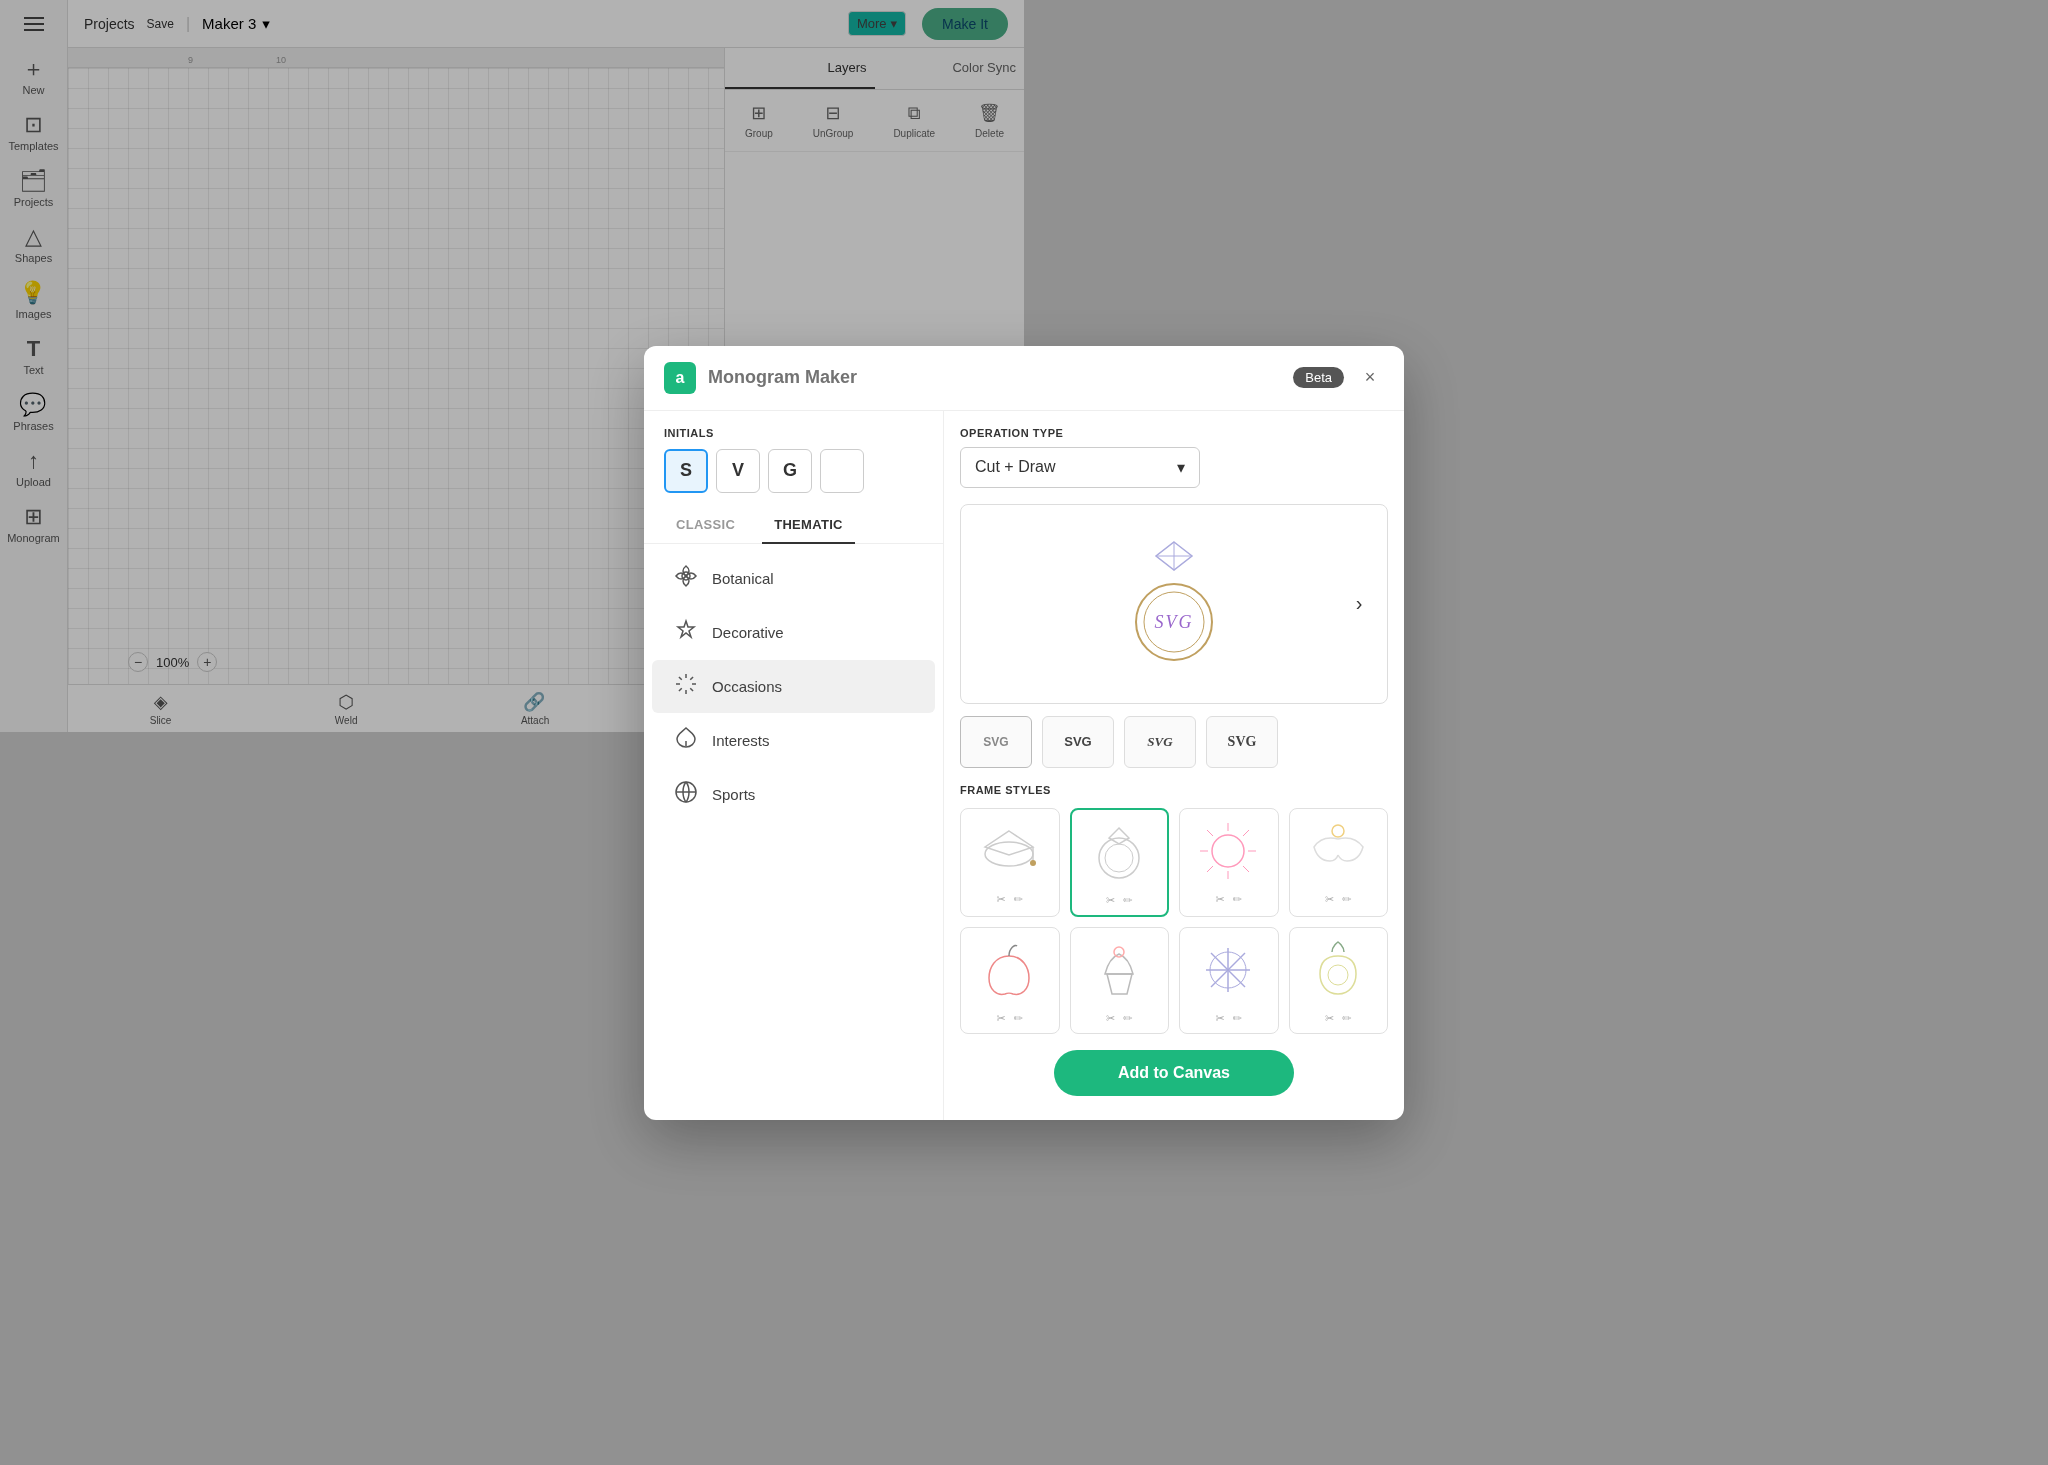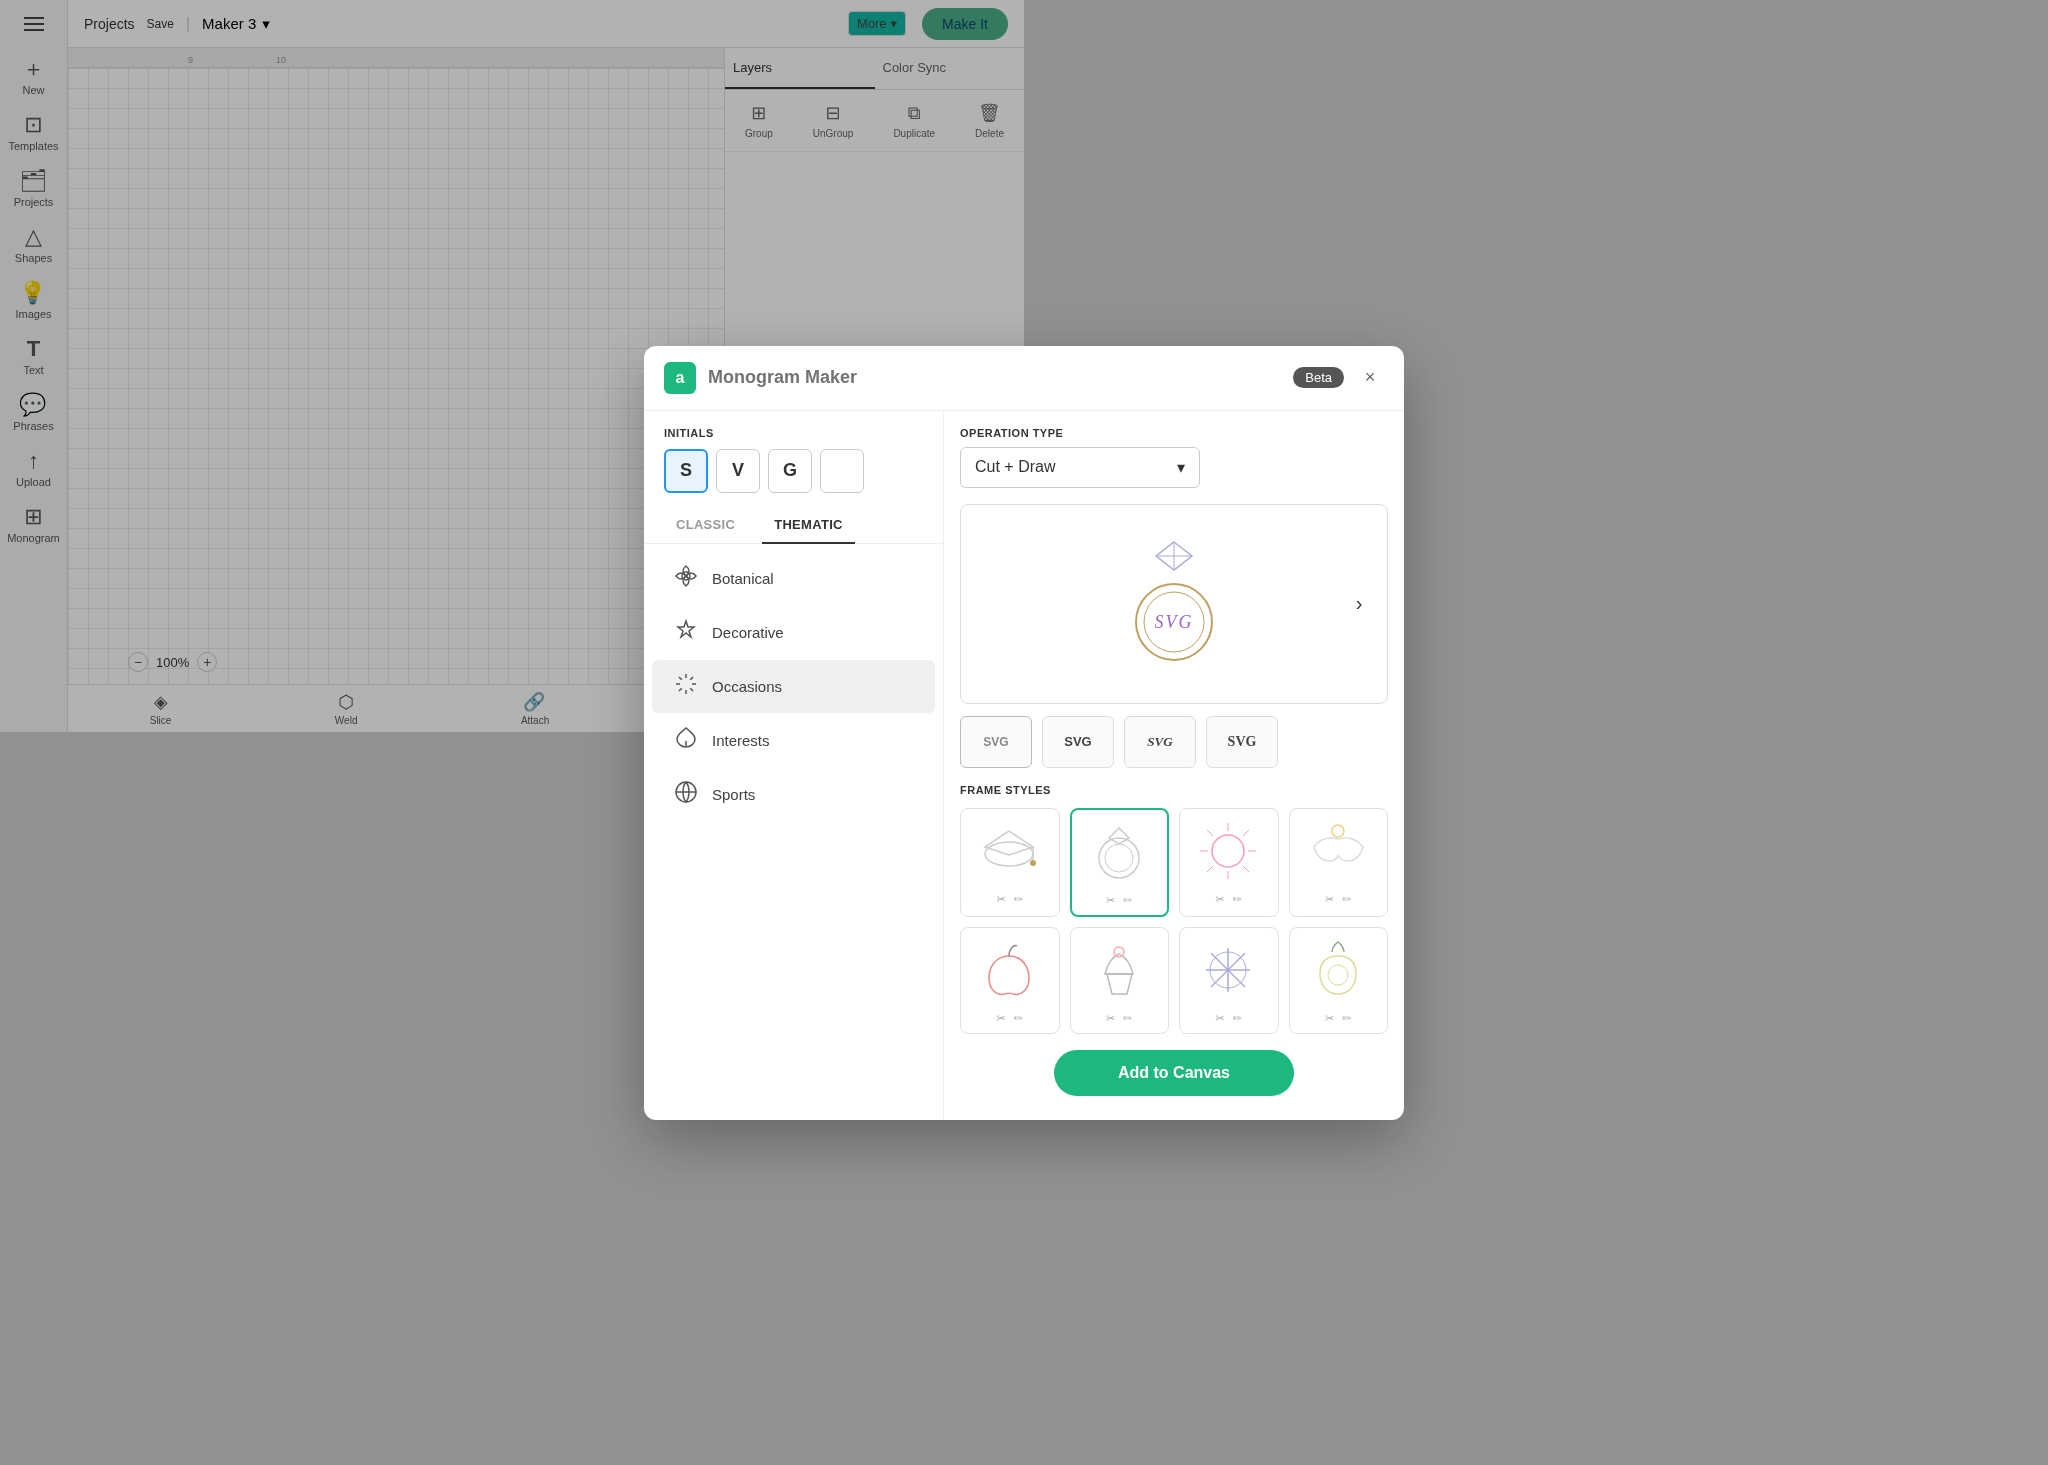--- a/index.html
+++ b/index.html
@@ -114,21 +114,21 @@
       display: flex;
       flex-direction: column;
       flex-shrink: 0;
     }
     .right-panel-tabs {
       display: flex;
       border-bottom: 1px solid #ddd;
     }
     .right-tab {
       flex: 1;
-      text-align: left;
+      text-align: right;
       padding: 12px 8px;
       font-size: 13px;
       color: #666;
       cursor: pointer;
       border-bottom: 2px solid transparent;
     }
     .right-tab.active { color: #333; border-bottom: 2px solid #333; }
     .right-toolbar {
       display: flex;
       align-items: center;

